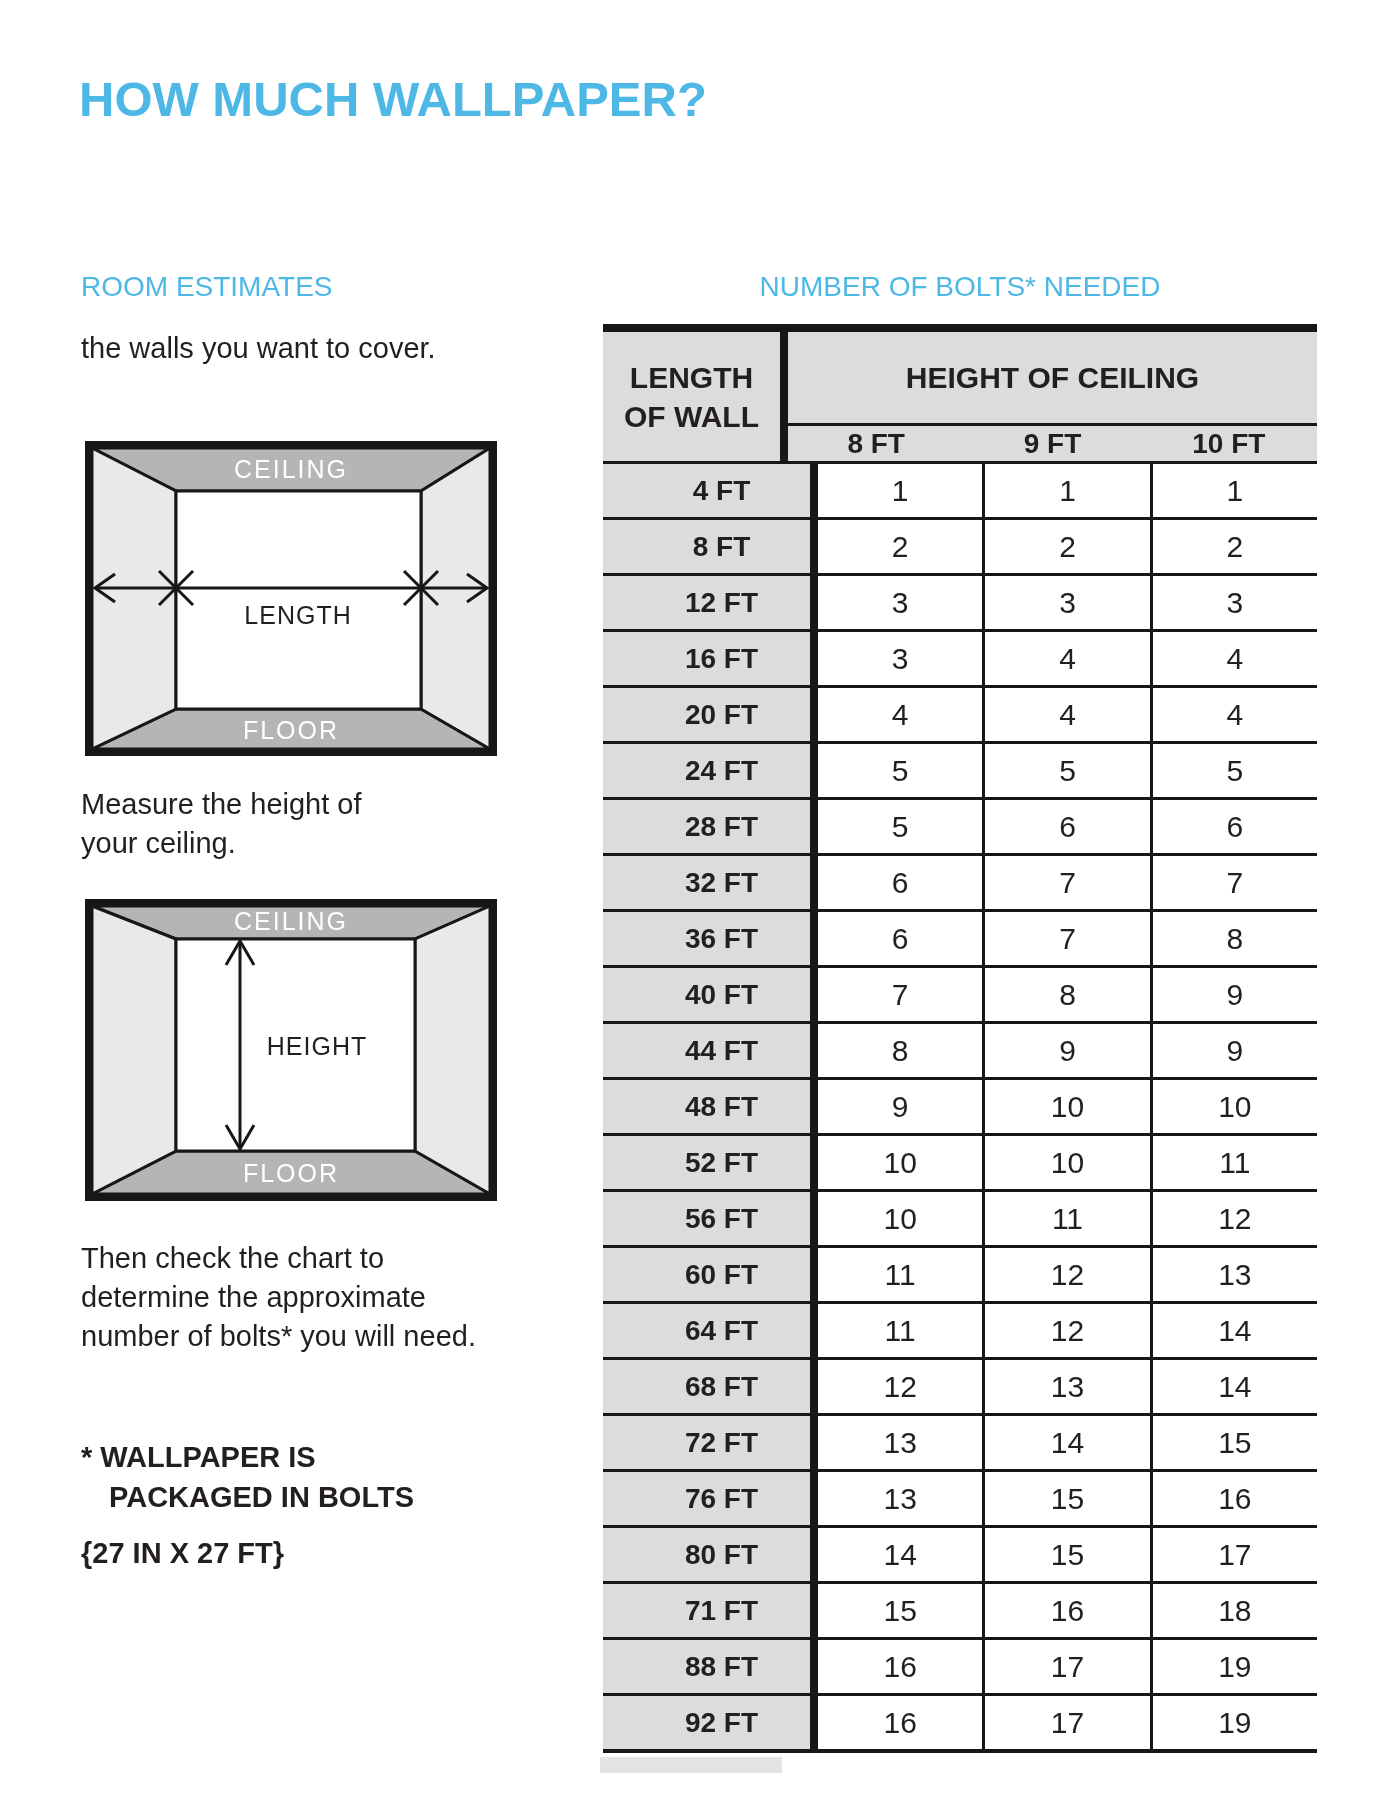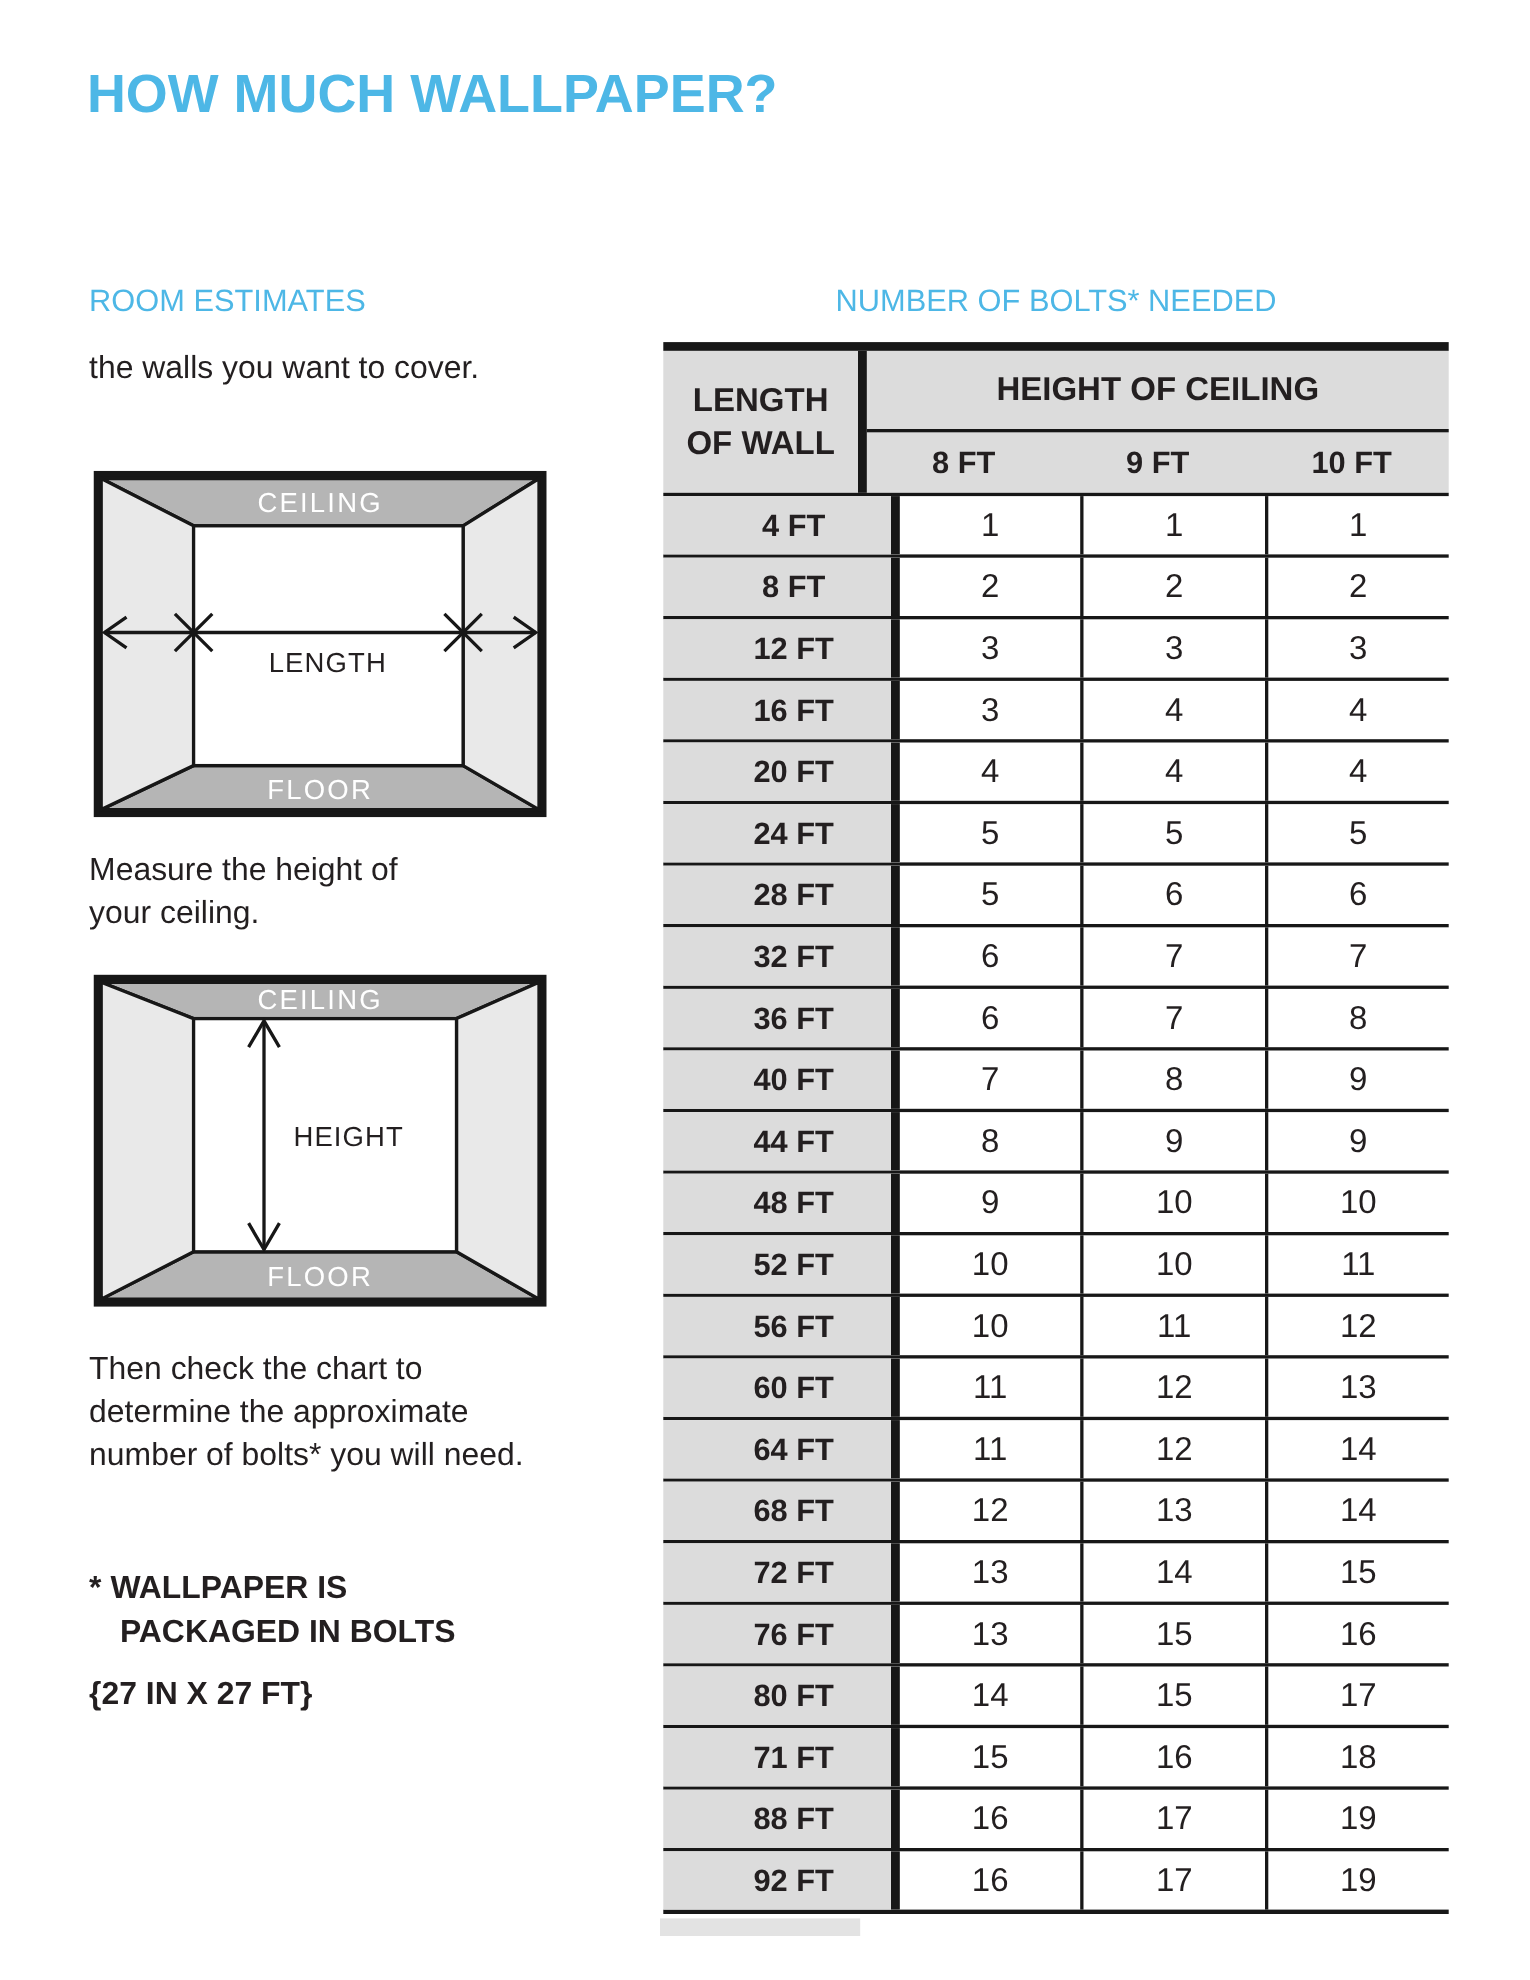--- a/index.html
+++ b/index.html
@@ -1,20 +1,20 @@
 <!DOCTYPE html>
 <html><head>
 <meta charset="utf-8">
 <style>
   html,body { margin:0; padding:0; background:#ffffff; }
   .page {
     position:relative; width:1391px; height:1800px; background:#ffffff;
     font-family:"Liberation Sans", sans-serif; color:#231f20; overflow:hidden;
   }
-  .abs { position:absolute; }
+  .abs { position:absolute;margin-top:13px; }
   .page-title {
     left:79px; top:58px; font-size:49px; font-weight:bold; color:#4db7e6; letter-spacing:0px;
   }
   .section-heading { font-size:28px; font-weight:normal; color:#4db7e6; }
   .room-heading { left:81px; top:258px; }
   .table-heading { left:603px; top:258px; width:714px; text-align:center; }
   .para { left:81px; font-size:29px; line-height:39px; color:#231f20; }
   .para-1 { top:316px; }
   .para-2 { top:772px; }
   .para-3 { top:1226px; }
@@ -30,21 +30,21 @@
     border-top:8px solid #171717; border-bottom:4px solid #171717;
   }
   .thead { display:flex; height:129px; background:#dcdcdc; }
   .corner {
     width:177px; border-right:8px solid #171717;
     display:flex; flex-direction:column; justify-content:center; align-items:center;
     font-weight:bold; font-size:30px; line-height:39px;
   }
   .head-right { flex:1; display:flex; flex-direction:column; }
   .group-h {
-    height:74px; box-sizing:border-box; border-bottom:3px solid #171717;
+    height:94px; box-sizing:border-box; border-bottom:3px solid #171717;
     display:flex; align-items:center; justify-content:center;
     font-weight:bold; font-size:30px;
   }
   .ft-row { flex:1; display:flex; }
   .ft-cell { flex:1; display:flex; align-items:center; justify-content:center; font-weight:bold; font-size:28px; }
   .trow { display:flex; height:56px; box-sizing:border-box; border-top:3px solid #171717; }
   .rlabel {
     width:177px; background:#dcdcdc; border-right:8px solid #171717;
     display:flex; align-items:center; justify-content:center;
     font-weight:bold; font-size:28px;padding-left:30px;

